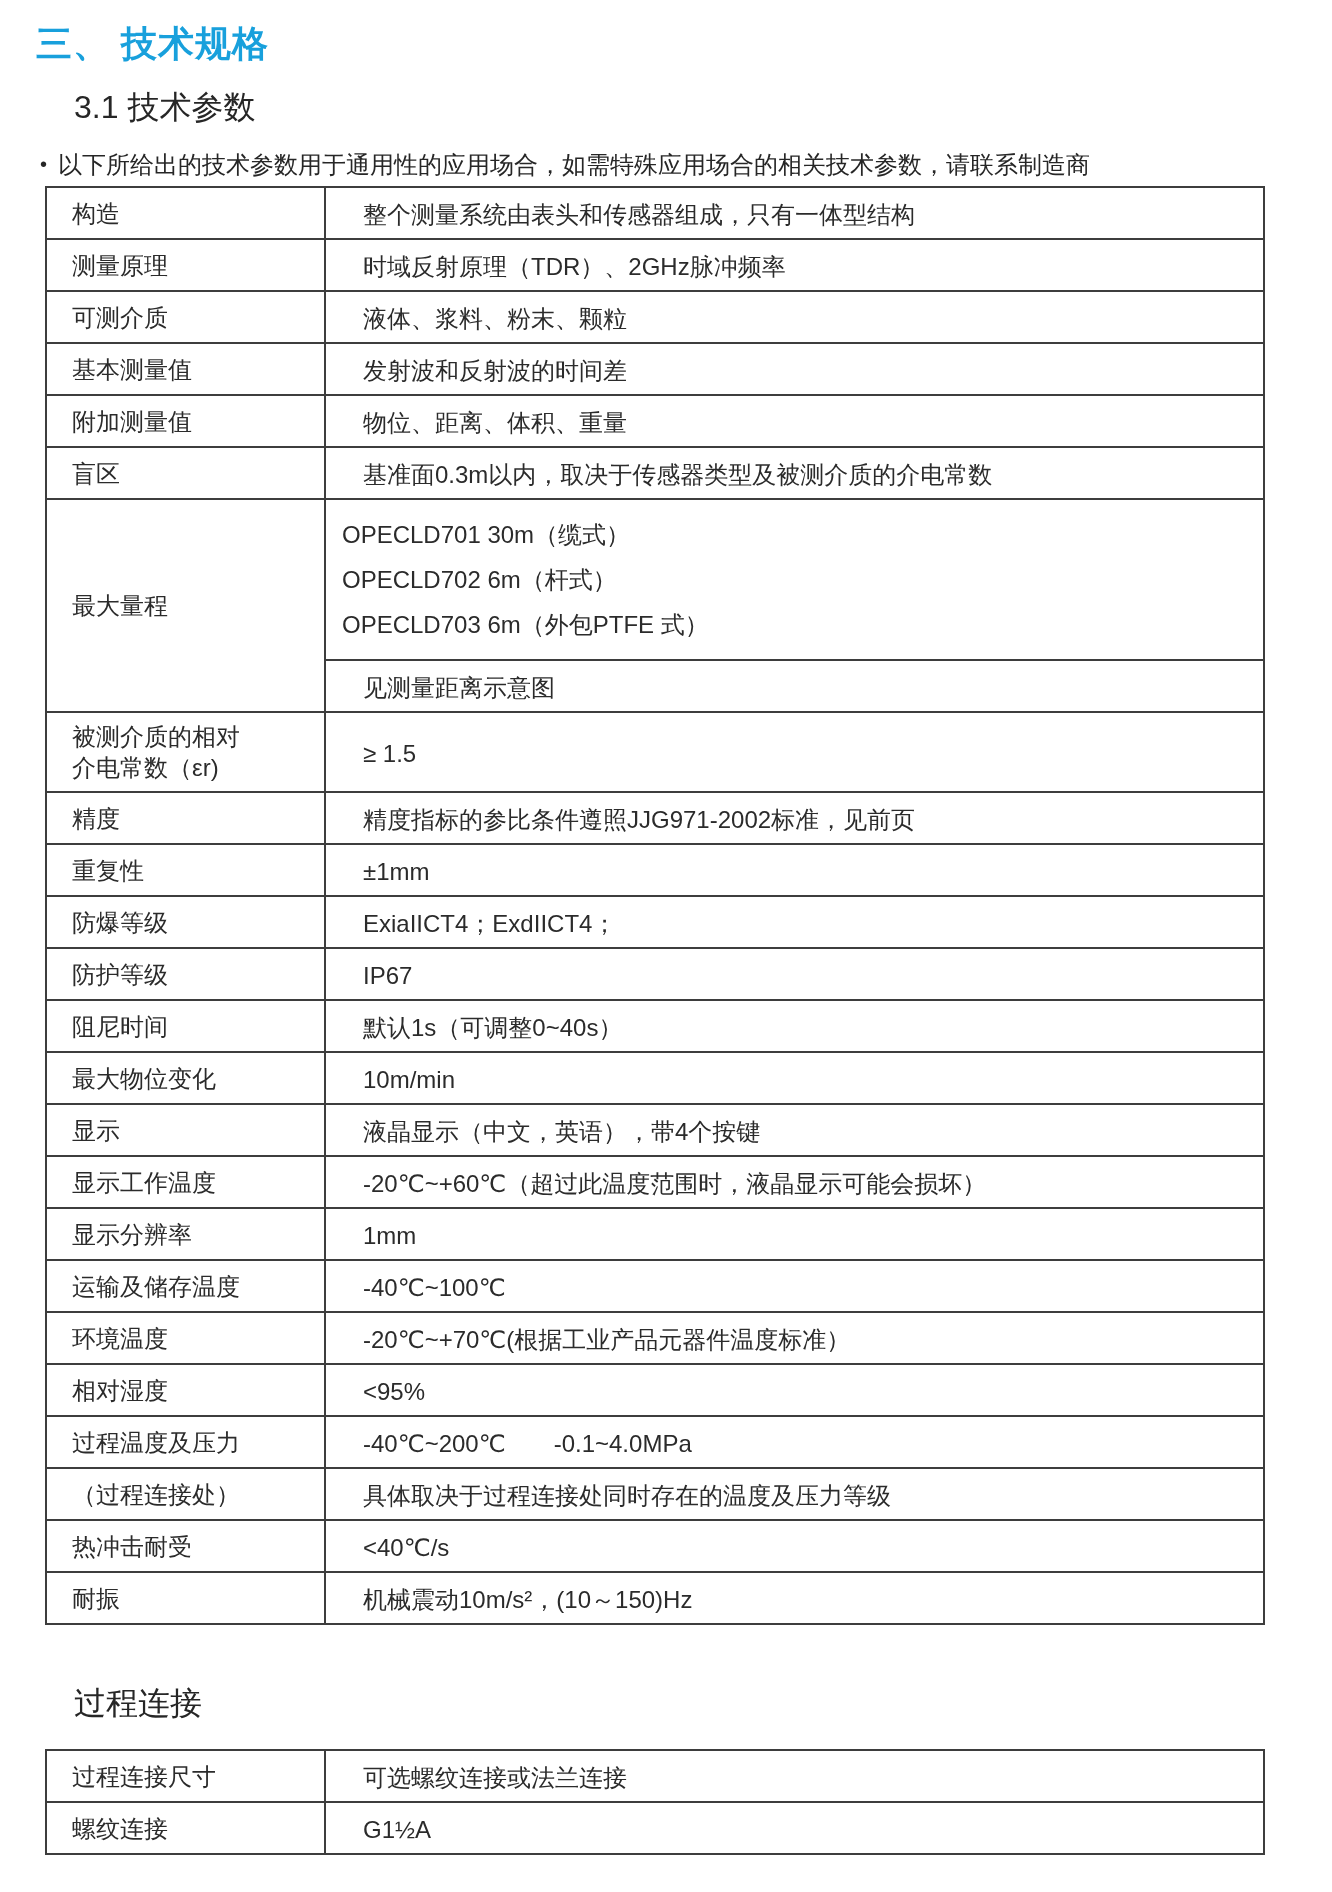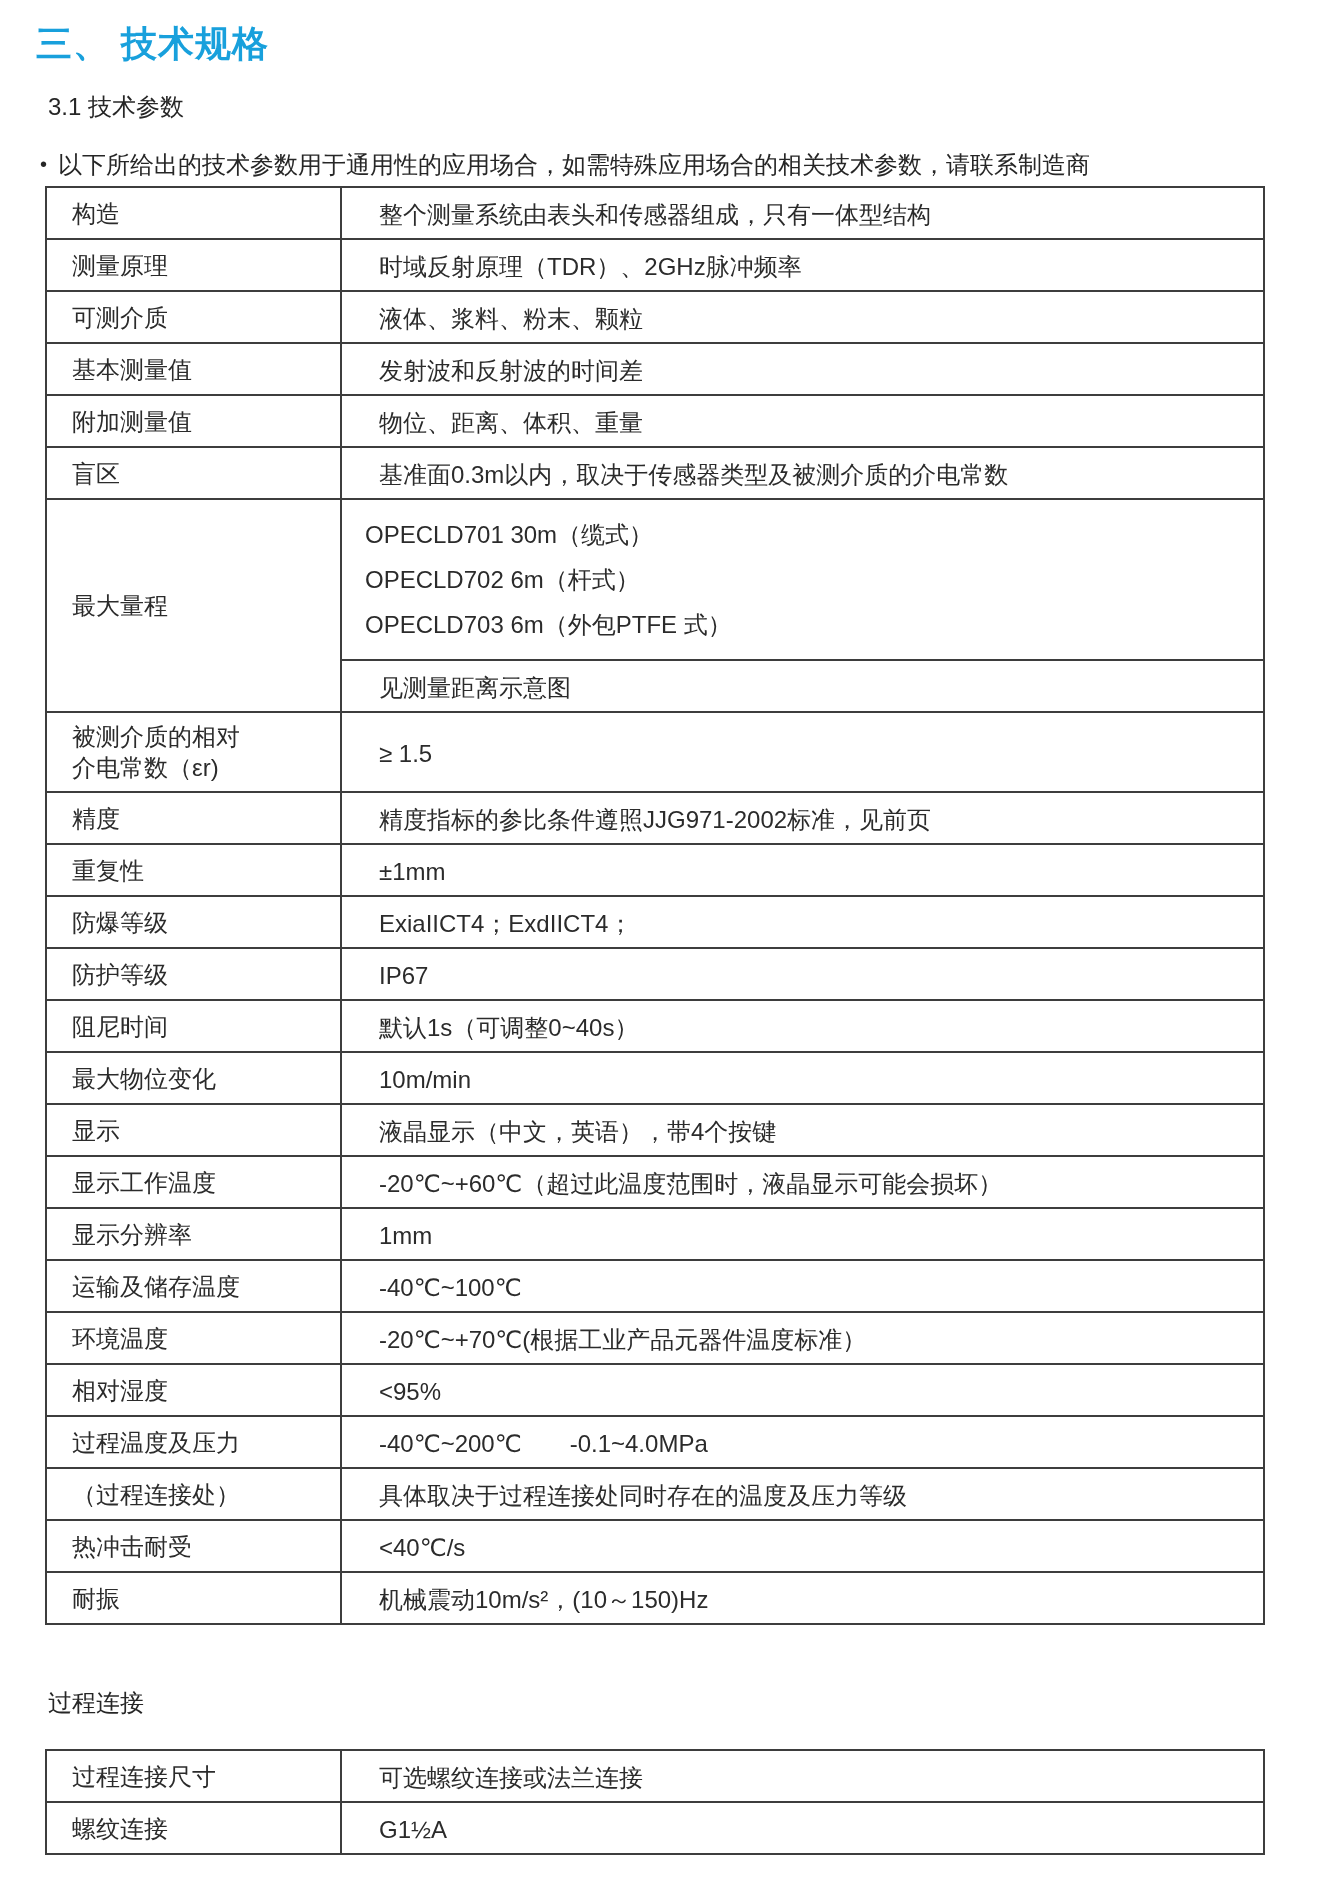--- a/index.html
+++ b/index.html
@@ -18,22 +18,22 @@
     padding-top: 14px;
   }
   .doc-title {
     color: #18a0dc;
     font-size: 36px;
     font-weight: bold;
     margin: 6px 0 22px 36px;
     letter-spacing: 1px;
   }
   .section-head {
-    font-size: 24px;
-    margin-left: 48px;
+    font-size: 32px;
+    margin-left: 74px;
     line-height: 32px;
   }
   .section-31 { margin-bottom: 22px; }
   .section-32 { margin-top: 36px; margin-bottom: 28px; }
   .section-connection { margin-top: 62px; margin-bottom: 30px; }
   .bullets {
     margin-left: 40px;
     font-size: 24px;
   }
   .bullet-line {
@@ -61,28 +61,28 @@
     font-size: 24px;
     color: #2b2b2b;
   }
   table.spec td {
     border: 2px solid #3d3d3d;
     vertical-align: middle;
     line-height: 31px;
   }
   td.lbl {
     width: 248px;
-    padding: 8px 20px 8px 25px;
+    padding: 8px 4px 8px 25px;
     white-space: pre-line;
   }
   td.val {
     padding: 11px 12px 8px 37px;
   }
   td.val-multi {
-    padding: 12px 12px 12px 23px;
+    padding: 12px 12px 12px 16px;
   }
   .mr-line {
     line-height: 45px;
   }
 </style>
 </head>
 <body>
 
 <div class="page">
 

